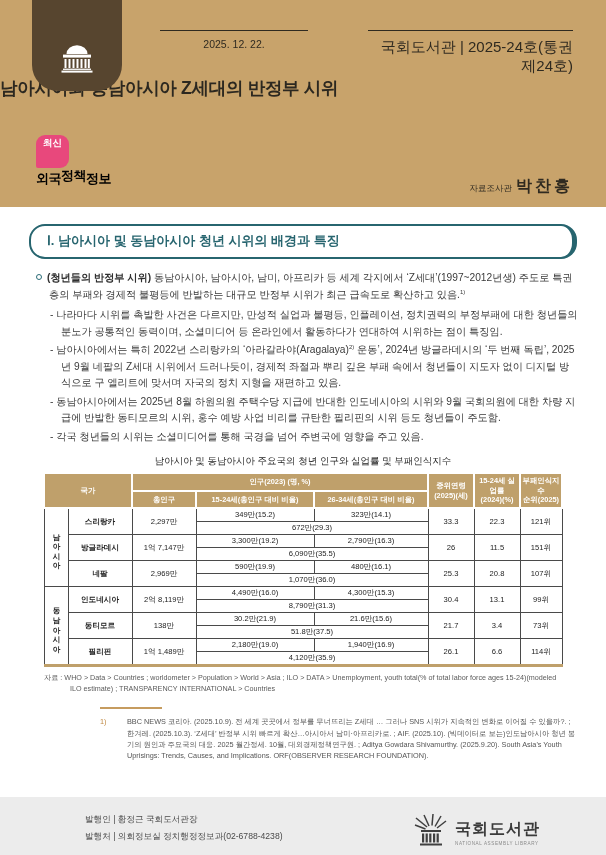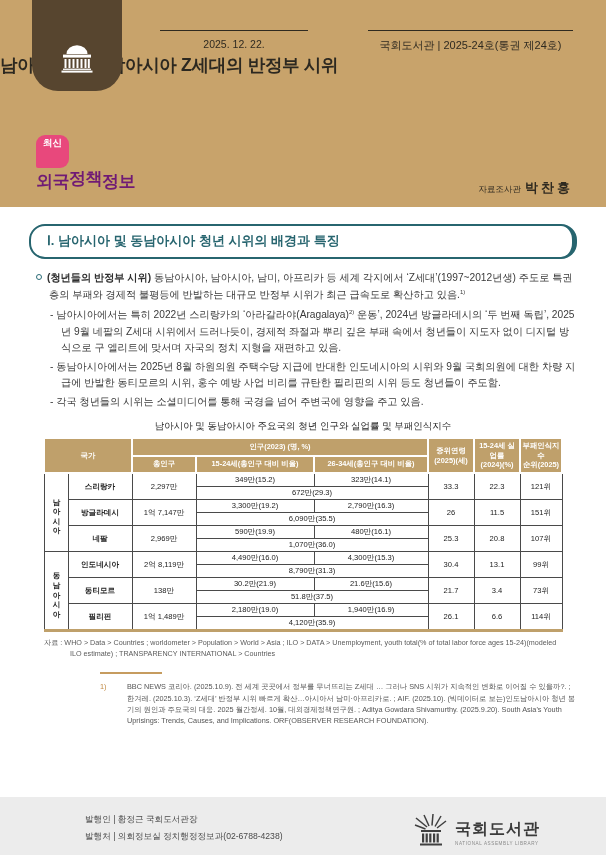--- a/index.html
+++ b/index.html
@@ -6,31 +6,31 @@
   body { font-family:"Liberation Sans", sans-serif; background:#ffffff; }
   .page { position:relative; width:606px; height:855px; margin:0 auto; background:#ffffff; overflow:hidden; }
 
   
   .masthead { position:relative; height:207px; background:#C8A36B; }
   .logo-tab { position:absolute; left:32px; top:0; width:90px; height:91px; background:#57452F;
               border-radius:0 0 26px 26px; display:flex; align-items:flex-end; justify-content:center; padding-bottom:14px; }
   .mast-lines { display:flex; padding-top:30px; }
   .mast-date { margin-left:160px; width:148px; border-top:1.5px solid #2f2a20; text-align:center;
                padding-top:7px; font-size:10.5px; color:#2f2a20; }
-  .mast-issue { margin-left:auto; margin-right:33px; width:205px; border-top:1.5px solid #2f2a20; text-align:center;
-                padding-top:7px; font-size:11px; color:#2f2a20; }
+  .mast-issue { margin-left:auto; margin-right:33px; width:205px; border-top:1.5px solid #2f2a20; text-align:right;
+                padding-top:7px; font-size:15px; color:#2f2a20; }
   .page-title { text-align:left; font-size:17.5px; font-weight:bold; color:#2c2820; letter-spacing:-0.3px; }
   .brand { position:absolute; left:36px; top:132px; }
   .badge-new { display:inline-block; background:#E8487C; color:#fff; font-size:9.5px; font-weight:bold;
                padding:2px 7px 18px; border-radius:9px 9px 9px 2px; }
-  .brand-name { font-size:17px; font-weight:800; color:#701a75; margin-top:2px; letter-spacing:-0.5px; }
+  .brand-name { font-size:13px; font-weight:800; color:#000000; margin-top:2px; letter-spacing:-0.5px; }
   .brand-name .raise { position:relative; top:-3px; }
   .author { position:absolute; right:33px; bottom:10px; color:#2f2a20; }
   .author .lbl { font-size:8.5px; margin-right:4px; }
-  .author .nm { font-size:13px; font-weight:bold; letter-spacing:3px; }
+  .author .nm { font-size:16px; font-weight:bold; letter-spacing:3px; }
 
   
   .summary-box { position:relative; width:514px; margin:22px auto 0; background:#E9E8E4; border-radius:14px;
                  padding:22px 22px 13px; }
   .summary-badge { position:absolute; top:-11px; left:50%; transform:translateX(-50%); width:96px; text-align:center;
                    background:#2B6C77; color:#fff; font-size:11px; font-weight:bold; padding:4px 0 6px;
                    border-radius:5px 5px 16px 16px; }
   .summary-text { font-size:10.3px; line-height:1.78; color:#3a3a3a; }
 
   
@@ -112,20 +112,21 @@
       <span class="lbl">자료조사관</span><span class="nm">박찬홍</span>
     </div>
   </div>
 
 
   <div class="section-heading">Ⅰ.  남아시아 및 동남아시아 청년 시위의 배경과 특징</div>
 
   <div class="content">
     <p class="main-bullet"><span class="ring"></span><b>(청년들의 반정부 시위)</b><span> 동남아시아, 남아시아, 남미, 아프리카 등 세계 각지에서 ‘Z세대’(1997~2012년생) 주도로 특권층의 부패와 경제적 불평등에 반발하는 대규모 반정부 시위가 최근 급속도로 확산하고 있음.</span><sup>1)</sup></p>
     <div class="subs">
+      <div class="sub-bullet"><span>나라마다 시위를 촉발한 사건은 다르지만, 만성적 실업과 불평등, 인플레이션, 정치권력의 부정부패에 대한 청년들의 분노가 공통적인 동력이며, 소셜미디어 등 온라인에서 활동하다가 연대하여 시위하는 점이 특징임.</span></div>
       <div class="sub-bullet"><span>남아시아에서는 특히 2022년 스리랑카의 ‘아라갈라야(Aragalaya)</span><sup>2)</sup><span> 운동’, 2024년 방글라데시의 ‘두 번째 독립’, 2025년 9월 네팔의 Z세대 시위에서 드러나듯이, 경제적 좌절과 뿌리 깊은 부패 속에서 청년들이 지도자 없이 디지털 방식으로 구 엘리트에 맞서며 자국의 정치 지형을 재편하고 있음.</span></div>
       <div class="sub-bullet"><span>동남아시아에서는 2025년 8월 하원의원 주택수당 지급에 반대한 인도네시아의 시위와 9월 국회의원에 대한 차량 지급에 반발한 동티모르의 시위, 홍수 예방 사업 비리를 규탄한 필리핀의 시위 등도 청년들이 주도함.</span></div>
       <div class="sub-bullet"><span>각국 청년들의 시위는 소셜미디어를 통해 국경을 넘어 주변국에 영향을 주고 있음.</span></div>
     </div>
   </div>
 
   <div class="table-title">남아시아 및 동남아시아 주요국의 청년 인구와 실업률 및 부패인식지수</div>
   <table class="data">
     <colgroup>
       <col style="width:24px">

